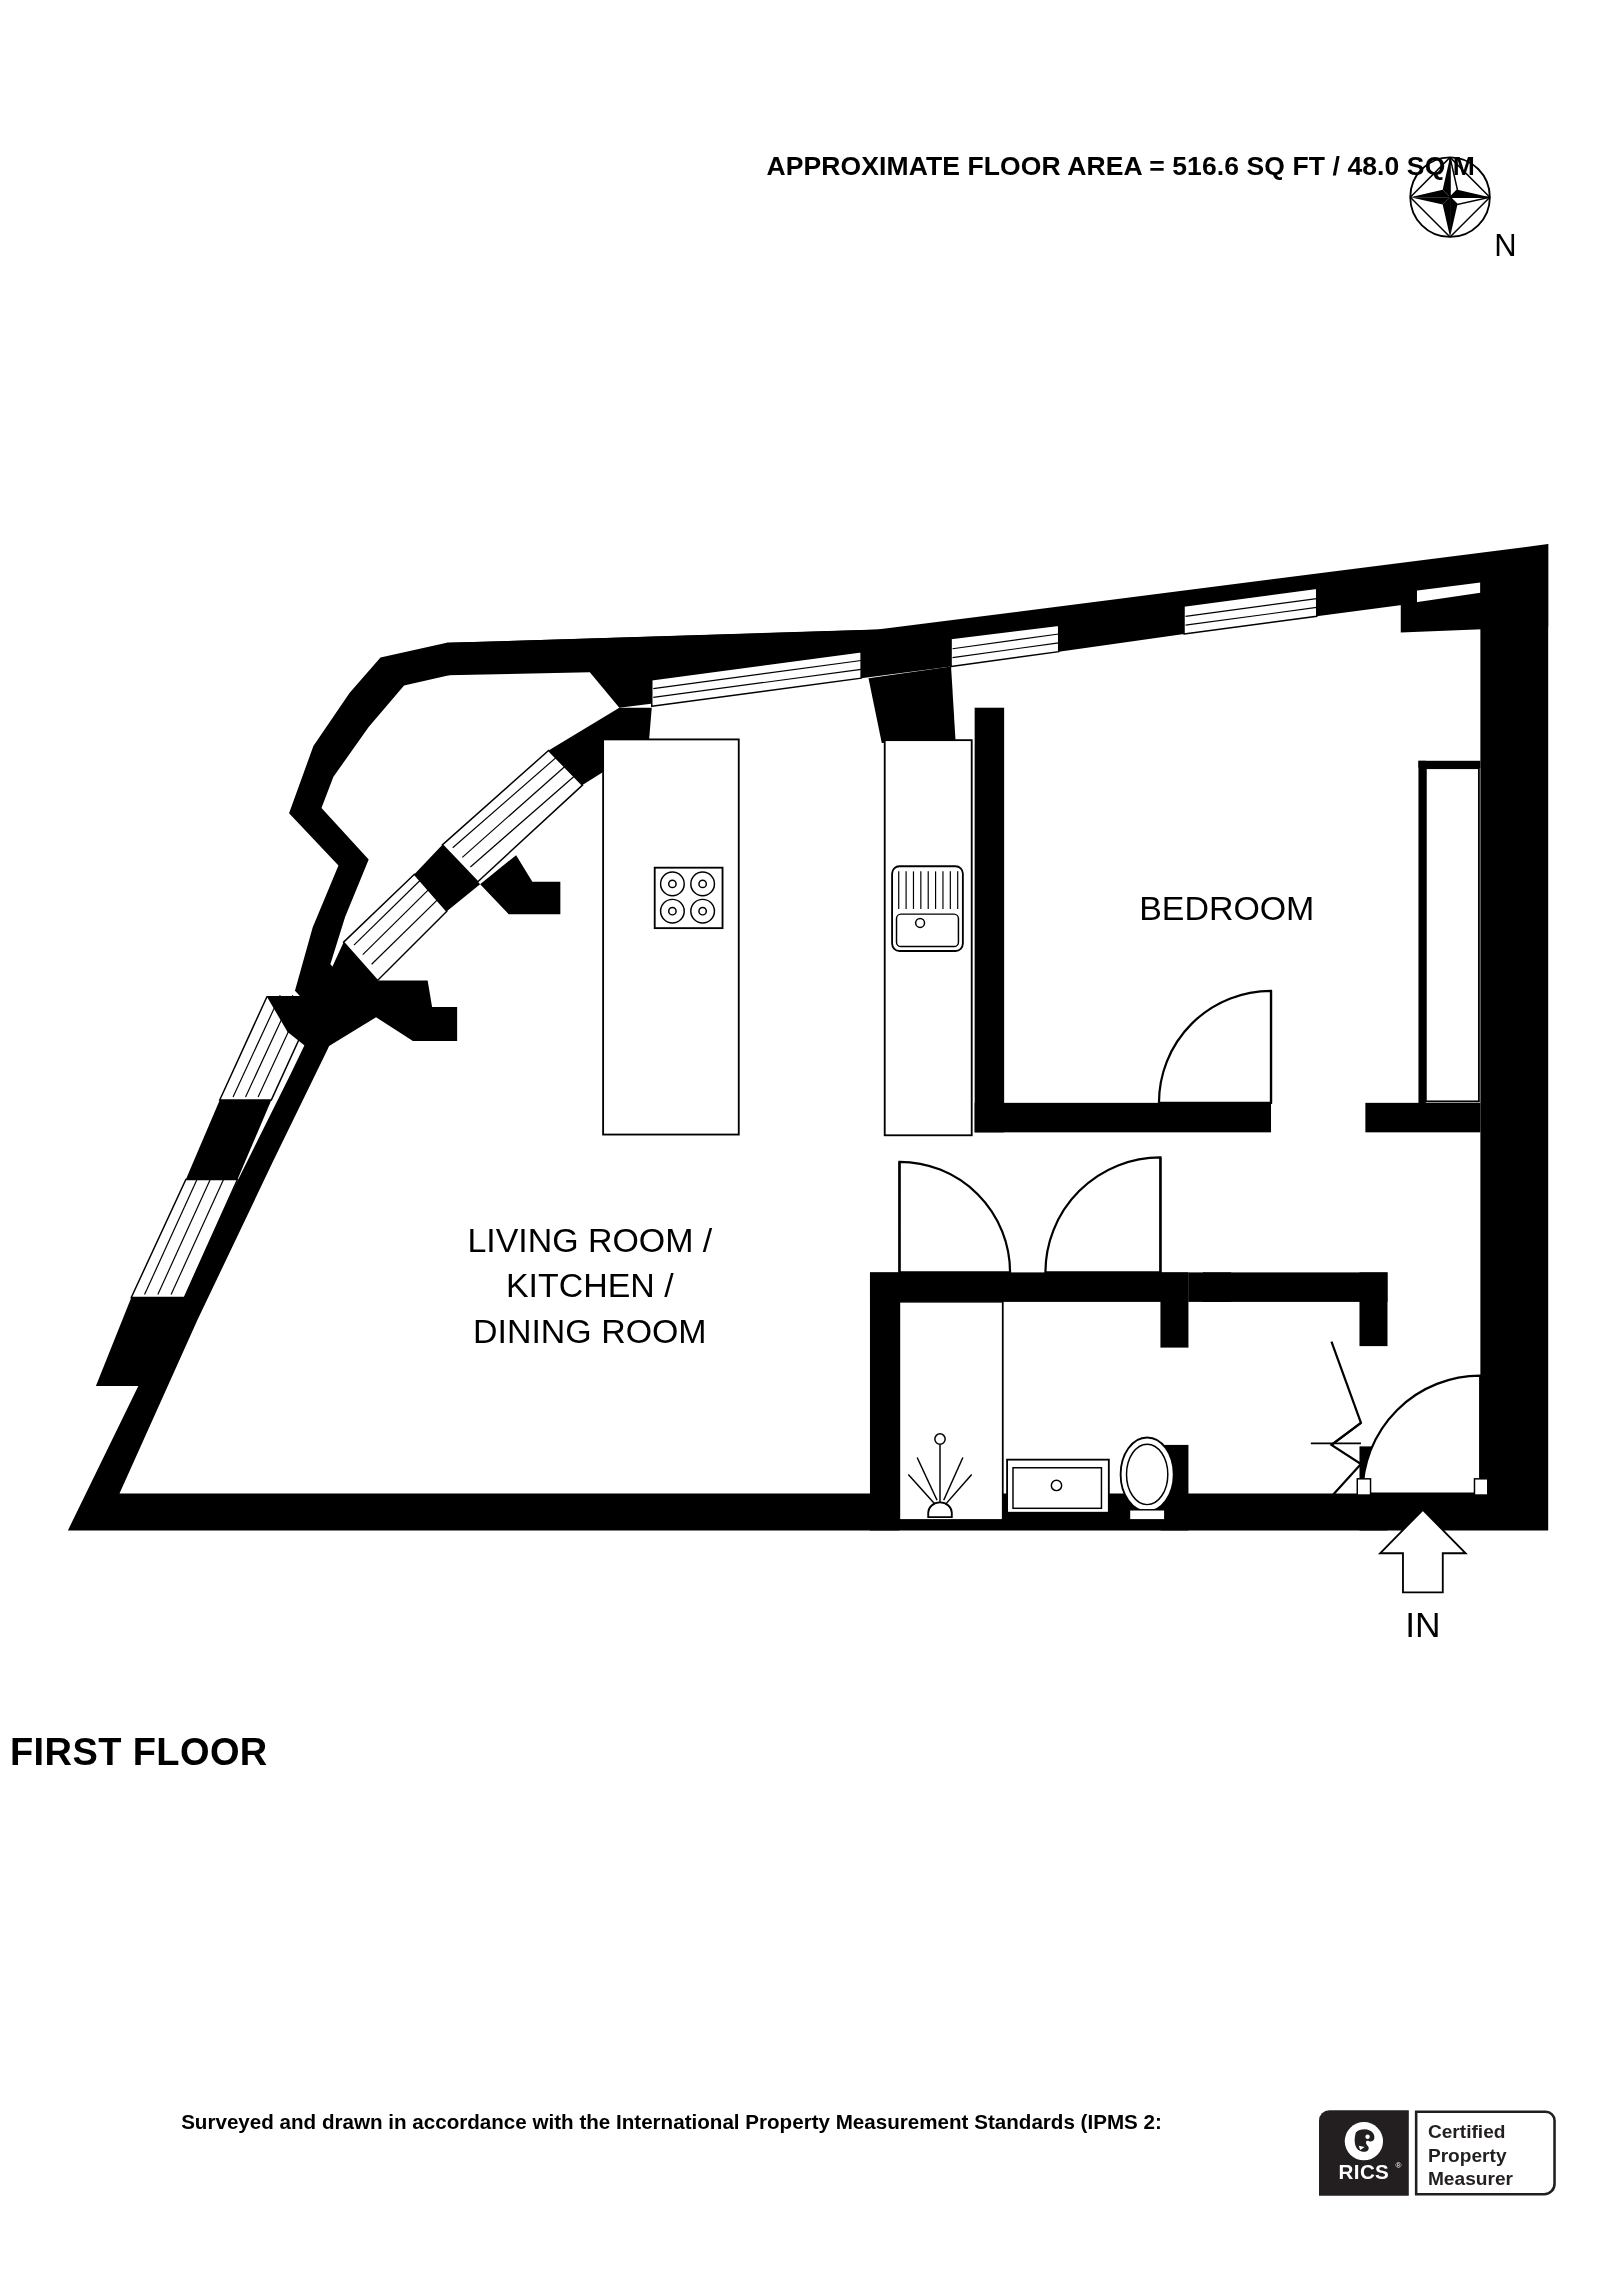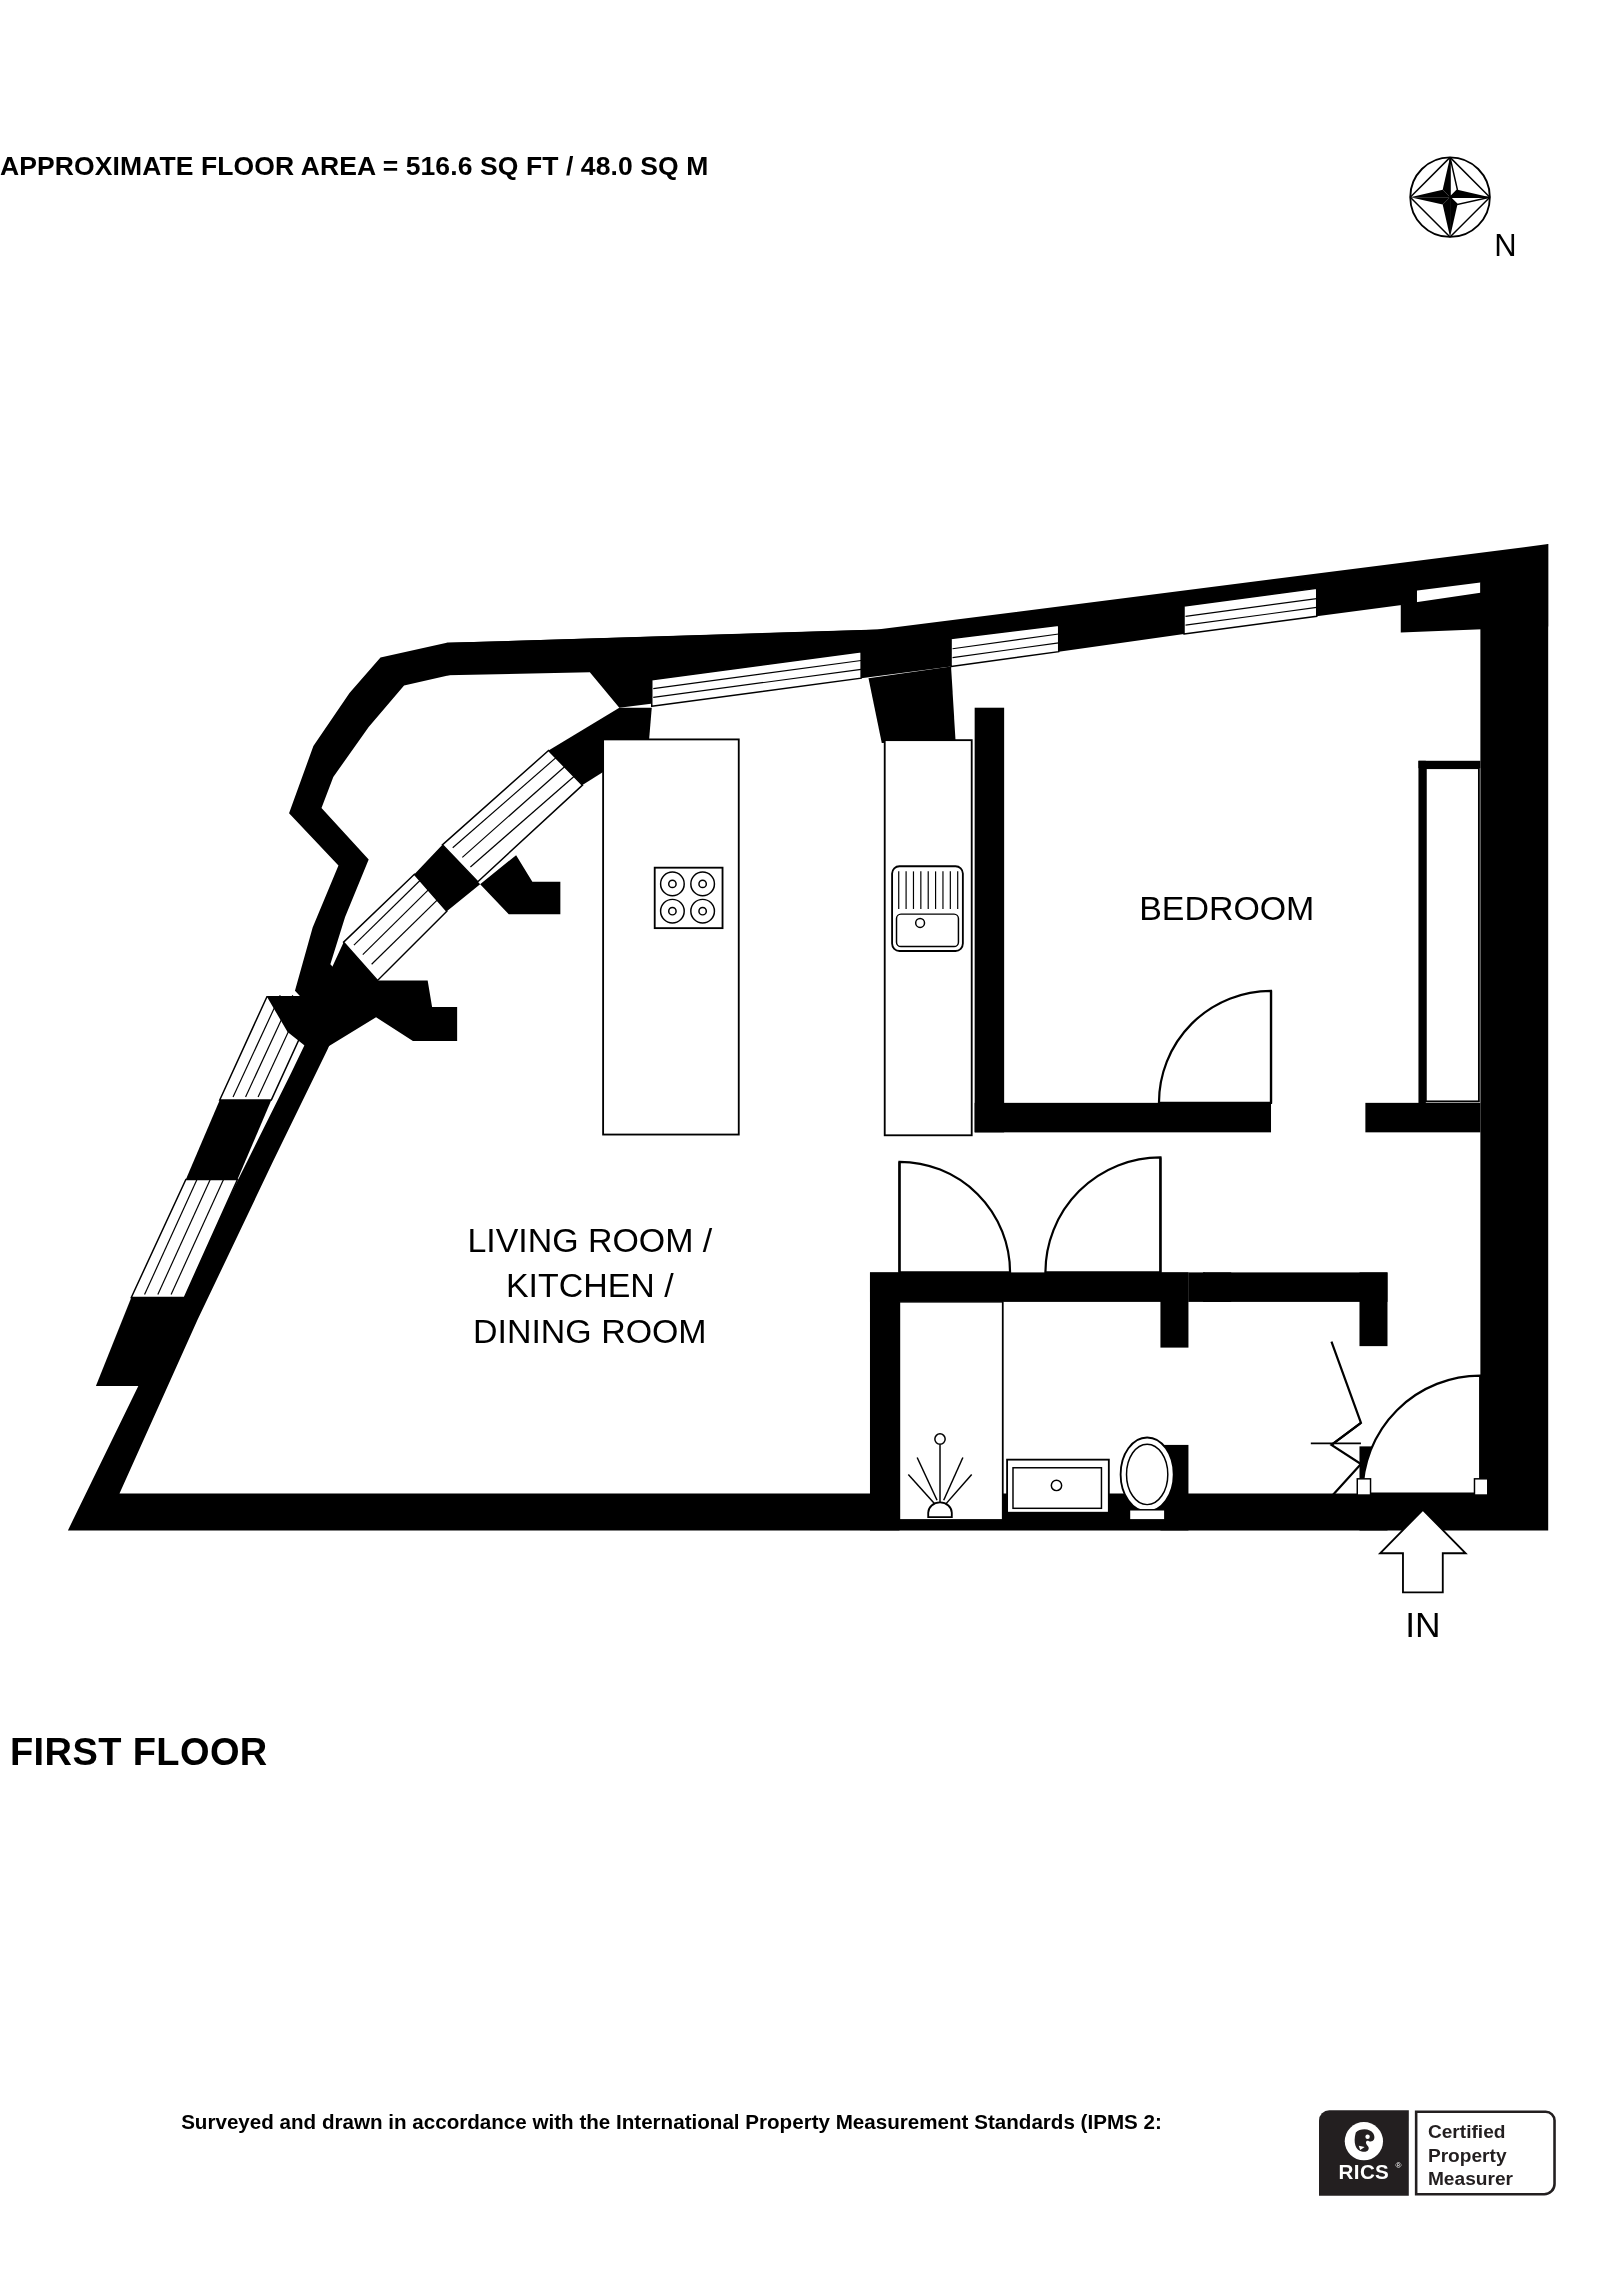--- a/index.html
+++ b/index.html
@@ -22,21 +22,21 @@
     left: 0;
     top: 0;
     width: 1622px;
     height: 295px;
   }
   #floor-area-title {
     position: absolute;
     left: 0;
     top: 151px;
     width: 1475px;
-    text-align: left;
+    text-align: right;
     font-size: 26.5px;
     font-weight: bold;
     letter-spacing: 0.1px;
     white-space: nowrap;
   }
   #compass-rose {
     position: absolute;
     left: 1397px;
     top: 147px;
     width: 140px;

